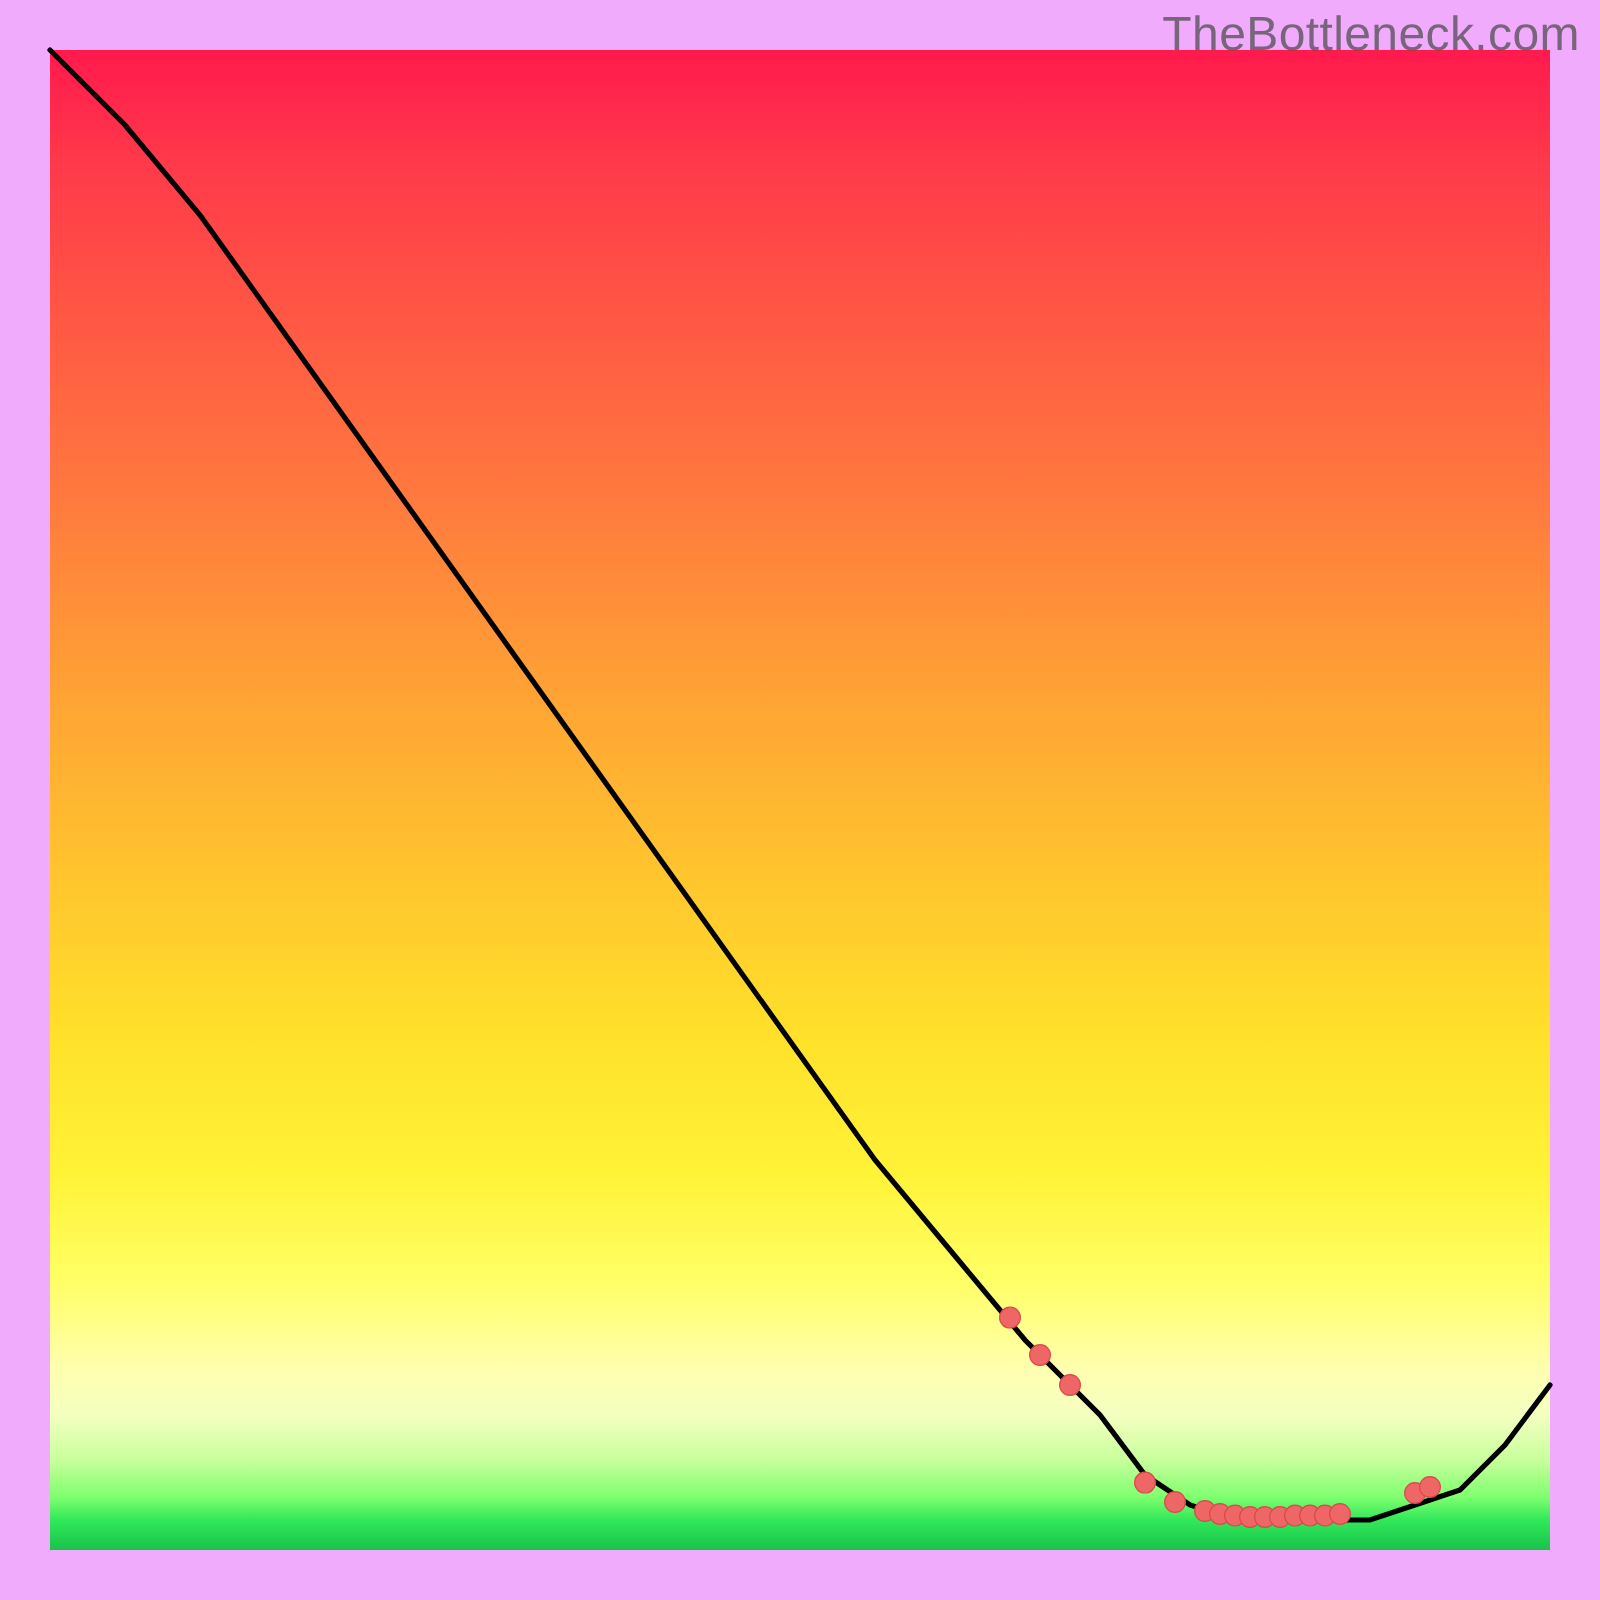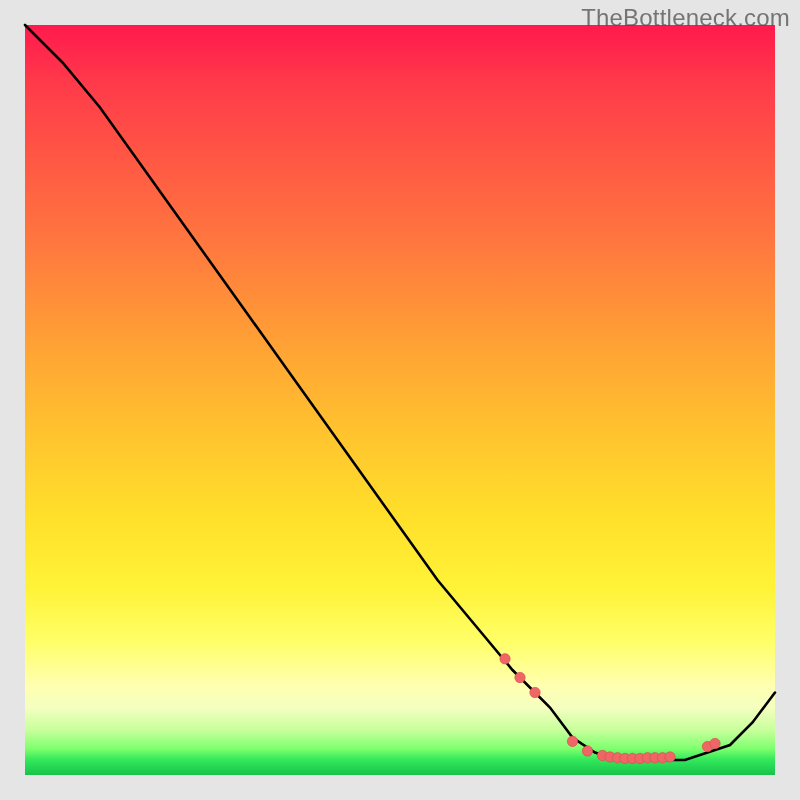--- a/index.html
+++ b/index.html
@@ -8,21 +8,21 @@
     width: 800px;
     height: 800px;
     background: #000;
     overflow: hidden;
     font-family: Arial, Helvetica, sans-serif;
   }
   .frame {
     position: relative;
     width: 800px;
     height: 800px;
-    background: #e5e5e5;
+    background: #f0abfc;
   }
   .plot-area {
     position: absolute;
     left: 25px;
     top: 25px;
     width: 750px;
     height: 750px;
     
     background: linear-gradient(
       to bottom,

